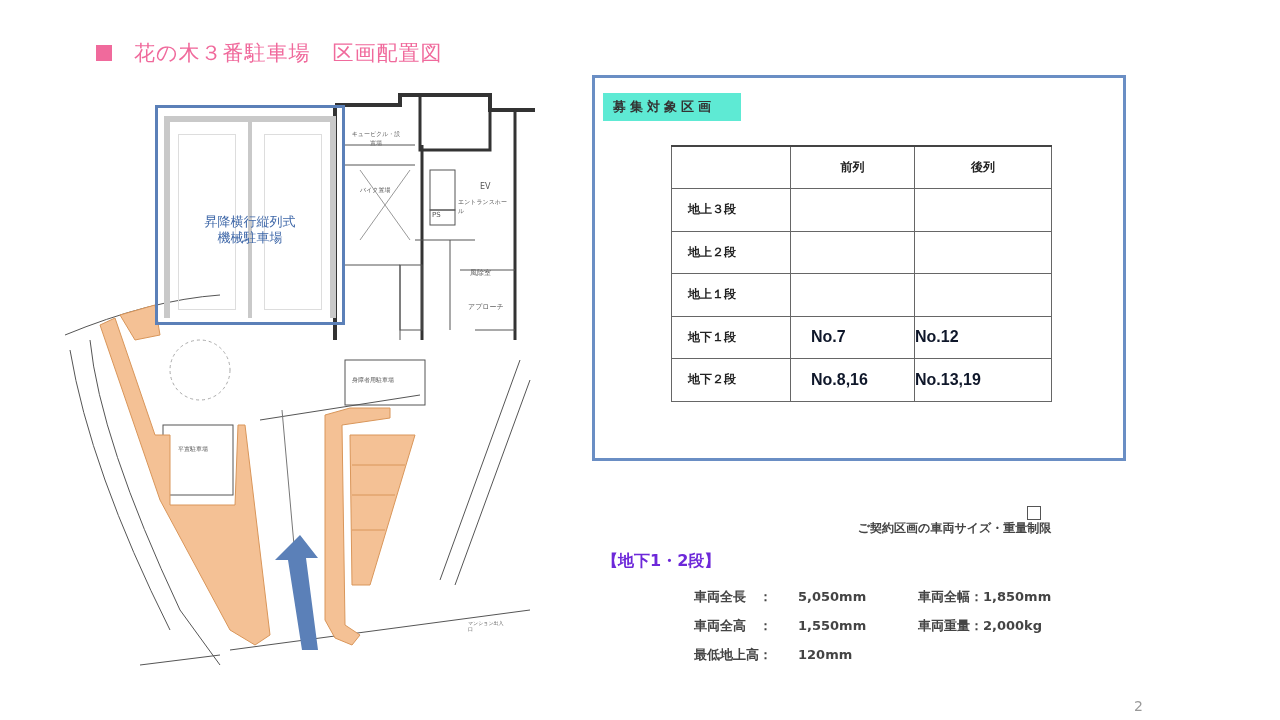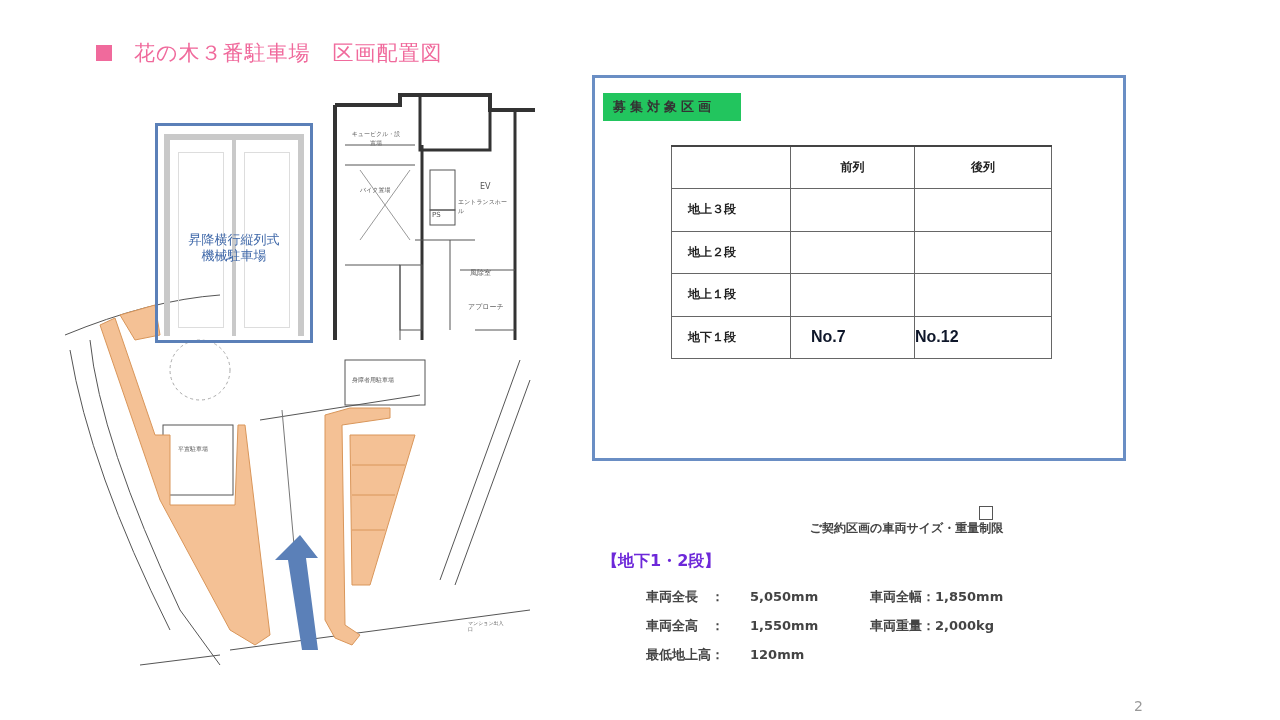--- a/index.html
+++ b/index.html
@@ -8,39 +8,39 @@
 
   .title { position: absolute; left: 96px; top: 38px; height: 30px; display: flex; align-items: center; color: #f06a9c; font-size: 21px; letter-spacing: 1px; justify-content: flex-end; }
   .title .sq { width: 16px; height: 16px; background: #f06a9c; margin-right: 22px; }
 
   
   .plan { position: absolute; left: 60px; top: 90px; width: 480px; height: 580px; }
   .plan svg { position: absolute; left: 0; top: 0; }
 
   
   .panel { position: absolute; left: 592px; top: 75px; width: 534px; height: 386px; border: 3px solid #6a8ec4; }
-  .panel-tag { position: absolute; left: 8px; top: 15px; width: 138px; height: 28px; background: #22c55e; font-size: 13px; font-weight: bold; letter-spacing: 4px; line-height: 28px; padding-left: 10px; color: #333; }
+  .panel-tag { position: absolute; left: 8px; top: 15px; width: 138px; height: 28px; background: #5eead4; font-size: 13px; font-weight: bold; letter-spacing: 4px; line-height: 28px; padding-left: 10px; color: #333; }
   table.slots { position: absolute; left: 76px; top: 67px; border-collapse: collapse; }
   table.slots td { border: 1.5px solid #666; height: 42.5px; font-size: 12px; font-weight: bold; color: #222; }
   table.slots td.hdr { text-align: center; }
   table.slots td.lvl { width: 119px; padding-left: 16px; }
   table.slots td.c1 { width: 124px; padding-left: 20px; }
   table.slots td.c2 { width: 137px; }
   table.slots td.c1.hdr, table.slots td.c2.hdr { padding-left: 0; }
   table.slots tr:first-child td { border-top: 2px solid #444; }
   table.slots td.no { color: #0f172a; font-size: 16px; font-weight: bold; font-family: "Liberation Sans", sans-serif; }
 
   
   .limits { position: absolute; left: 598px; top: 506px; }
   .limits .h { font-size: 12px; font-weight: bold; color: #444; display: flex; align-items: flex-end; flex-direction: column; }
   .limits .h .box { width: 14px; height: 14px; border: 1.5px solid #555; margin-right: 10px; }
   .limits .sub { margin-top: 14px; margin-left: 4px; font-size: 16px; font-weight: bold; color: #6d28d9; }
   .limits .rows { margin-top: 10px; margin-left: 48px; font-size: 13px; font-weight: bold; color: #444; }
   .limits .row { display: flex; height: 29px; align-items: center; }
-  .limits .k { width: 104px; }
+  .limits .k { width: 104px; margin-left: 48px; }
   .limits .v { width: 120px; }
   .limits .k2 { }
 
   .page-num { position: absolute; left: 1134px; top: 698px; font-size: 14px; color: #999; }
 </style>
 </head>
 <body>
 
 <div class="title">
   <span class="sq"></span>
@@ -89,21 +89,21 @@
     </g>
     <g stroke="#d9965a" stroke-width="1">
       <line x1="292" y1="375" x2="345" y2="375"></line>
       <line x1="292" y1="405" x2="335" y2="405"></line>
       <line x1="292" y1="440" x2="325" y2="440"></line>
     </g>
 
     <polygon points="240,445 215,470 228,470 242,560 258,560 246,468 258,468" fill="#5b80b8"></polygon>
   </svg>
 
-  <div style="position:absolute;left:95px;top:33px;width:158px;height:220px;border:3px solid #5b80b8;">
+  <div style="position:absolute;left:95px;top:15px;width:190px;height:220px;border:3px solid #5b80b8;">
     <div style="position:absolute;left:6px;top:8px;right:6px;bottom:4px;border-left:6px solid #c9c9c9;border-right:6px solid #c9c9c9;border-top:6px solid #c9c9c9;">
       <div style="position:absolute;left:50%;top:0;bottom:0;width:4px;margin-left:-2px;background:#c9c9c9;"></div>
       <div style="position:absolute;left:8px;top:12px;width:36%;bottom:8px;border:1px solid #ddd;"></div>
       <div style="position:absolute;right:8px;top:12px;width:36%;bottom:8px;border:1px solid #ddd;"></div>
     </div>
     <div style="position:absolute;left:0;right:0;top:106px;text-align:center;color:#3e67a8;font-size:13px;line-height:16px;">
       <div>昇降横行縦列式</div>
       <div>機械駐車場</div>
     </div>
   </div>
@@ -142,20 +142,25 @@
     <tr>
       <td class="lvl">地上１段</td>
       <td class="c1 no"></td>
       <td class="c2 no"></td>
     </tr>
     <tr>
       <td class="lvl">地下１段</td>
       <td class="c1 no">No.7</td>
       <td class="c2 no">No.12</td>
     </tr>
+    <tr>
+      <td class="lvl">地下２段</td>
+      <td class="c1 no">No.8,16</td>
+      <td class="c2 no">No.13,19</td>
+    </tr>
   </tbody>
     </table>
 </div>
 
 <div class="limits">
   <div class="h">
     <span class="box"></span>
     <span>ご契約区画の車両サイズ・重量制限</span>
   </div>
   <div class="sub">【地下1・2段】</div>

